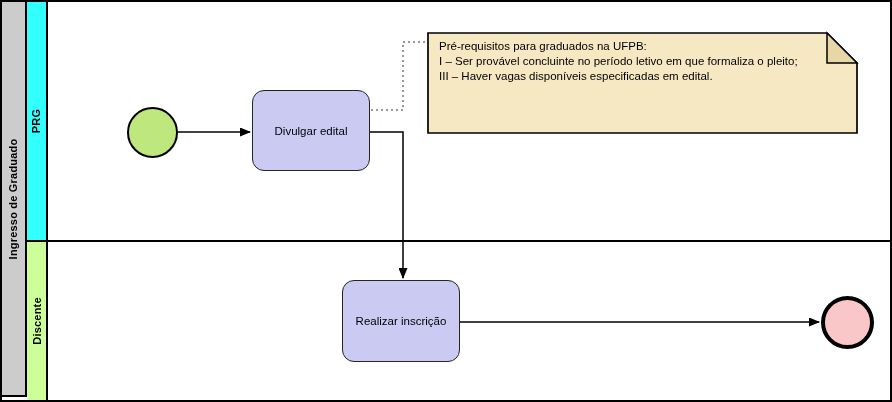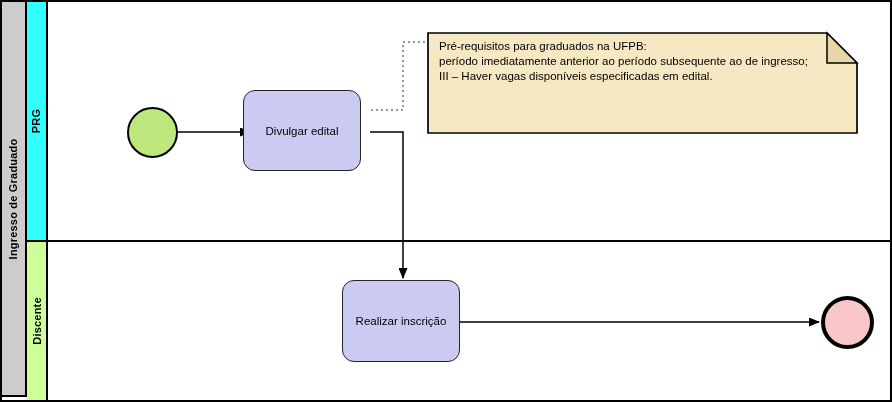--- a/index.html
+++ b/index.html
@@ -55,21 +55,21 @@
   .task {
     position: absolute;
     width: 118px; height: 81px;
     background: #cacaf2;
     border: 1.5px solid #252525;
     border-radius: 12px;
     display: flex; align-items: center; justify-content: center;
     font-size: 11.5px; color: #000;
     text-align: center;
   }
-  .task.t1 { left: 241px; top: 88px; }
+  .task.t1 { left: 250px; top: 88px; }
   .task.t2 { left: 340px; top: 278px; height: 82px; text-align: center; }
   
   .event {
     position: absolute; border-radius: 50%;
   }
   .event.start {
     left: 125px; top: 105px;
     width: 51px; height: 51px;
     background: #bee87e;
     border: 2px solid #000;
@@ -119,21 +119,21 @@
   <div class="lane-header prg">
     <span class="vlabel">PRG</span>
   </div>
   <div class="lane-header discente">
     <span class="vlabel">Discente</span>
   </div>
   <div class="lane-divider"></div>
 
   <div class="note-text">
     <div class="line">Pré-requisitos para graduados na UFPB:</div>
-    <div class="line">período imediatamente anterior ao período subsequente ao de ingresso;</div>
+    <div class="line">I – Ser provável concluinte no período letivo em que formaliza o pleito;</div>
     <div class="line">III – Haver vagas disponíveis especificadas em edital.</div>
   </div>
 
   <div class="event start"></div>
 
   <div class="task t1">
     <span>Divulgar edital</span>
   </div>
 
   <div class="task t2">

